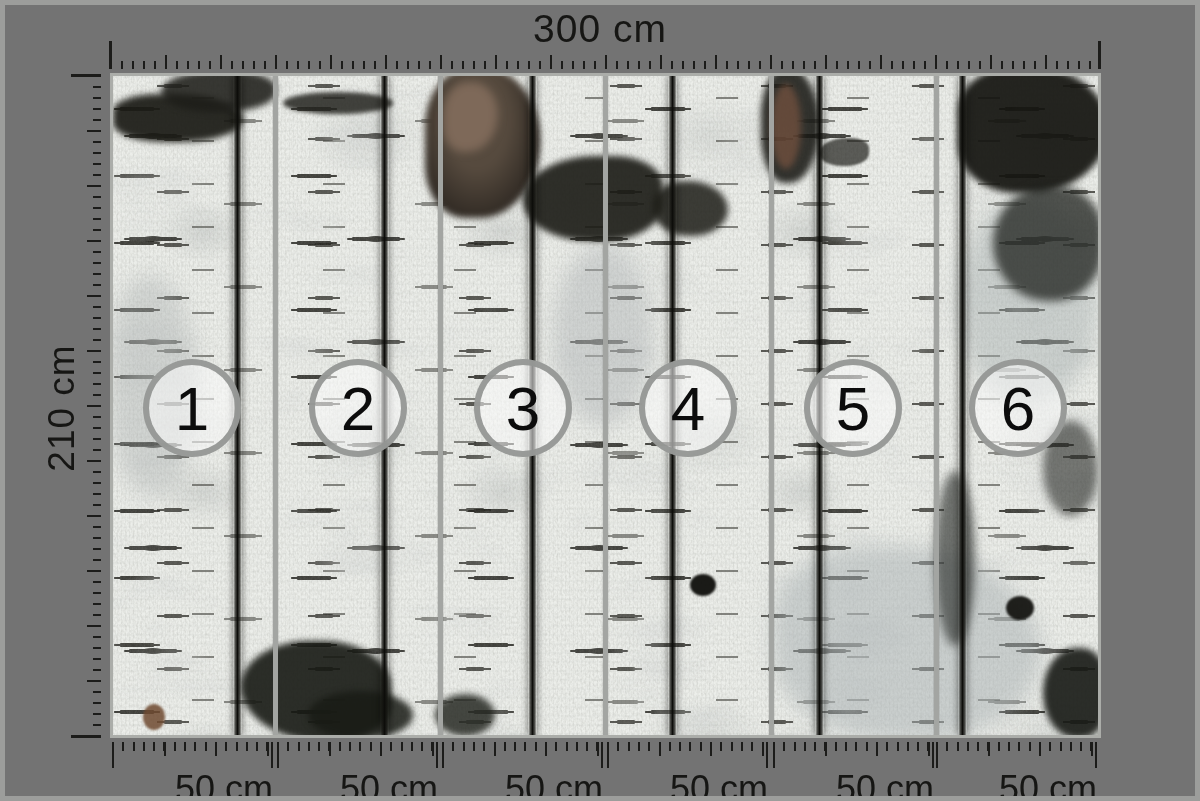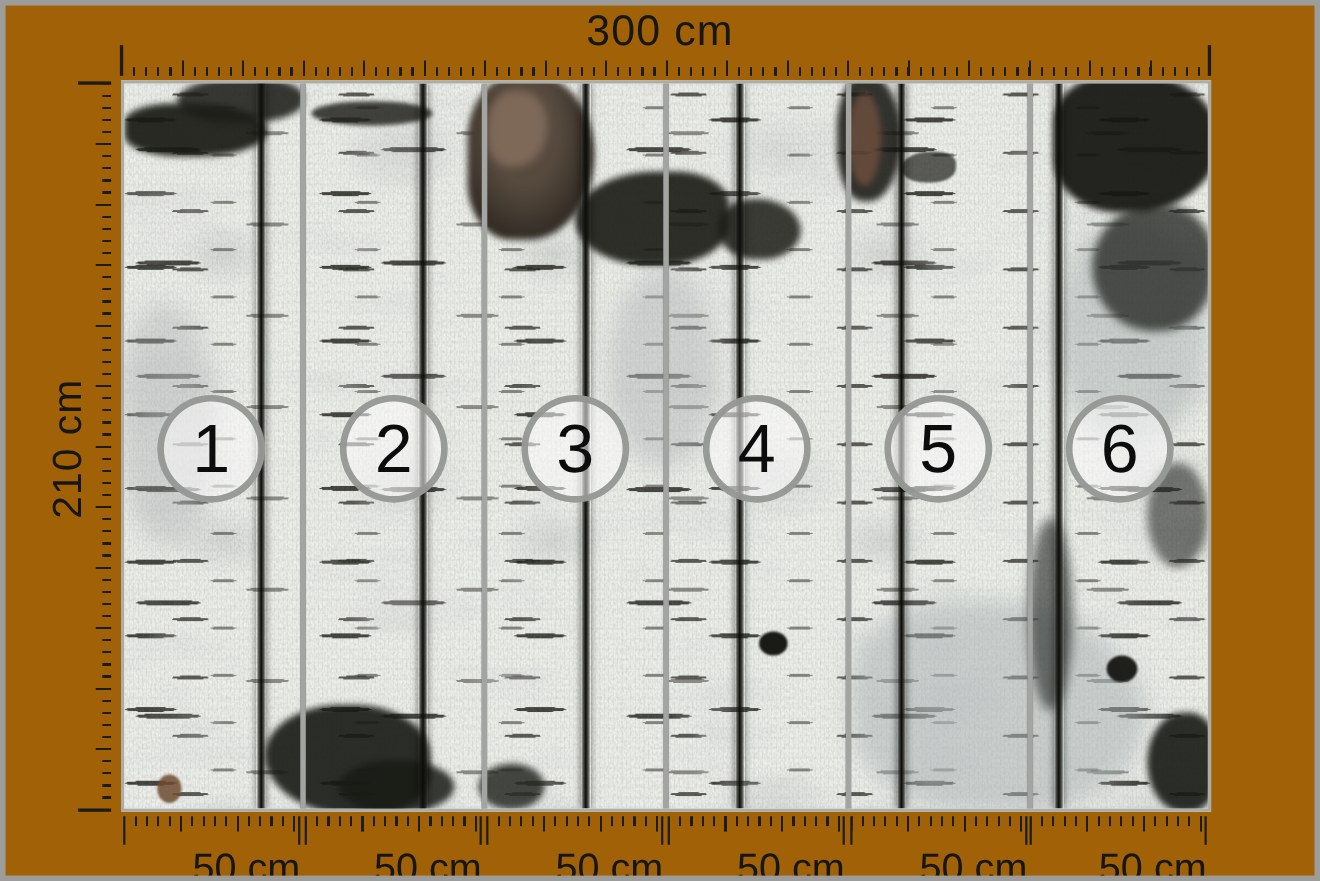--- a/index.html
+++ b/index.html
@@ -1,18 +1,18 @@
 <!DOCTYPE html>
 <html><head>
 <meta charset="utf-8">
 <style>
   html,body{margin:0;padding:0;background:#ffffff;}
   .canvas{
     position:relative;width:1200px;height:801px;box-sizing:border-box;
-    border:5px solid #9c9d9b;background:#a16207;overflow:hidden;
+    border:5px solid #9c9d9b;background:#737373;overflow:hidden;
     font-family:"Liberation Sans", sans-serif;color:#161614;
   }
   
   .top-label{
     position:absolute;left:0;right:0;top:2px;text-align:center;
     font-size:39px;font-weight:400;letter-spacing:1px;color:#161614;
   }
   .left-label{
     position:absolute;left:-14px;top:383px;width:140px;height:40px;
     text-align:center;transform:rotate(-90deg);font-size:37px;color:#161614;letter-spacing:1px;

